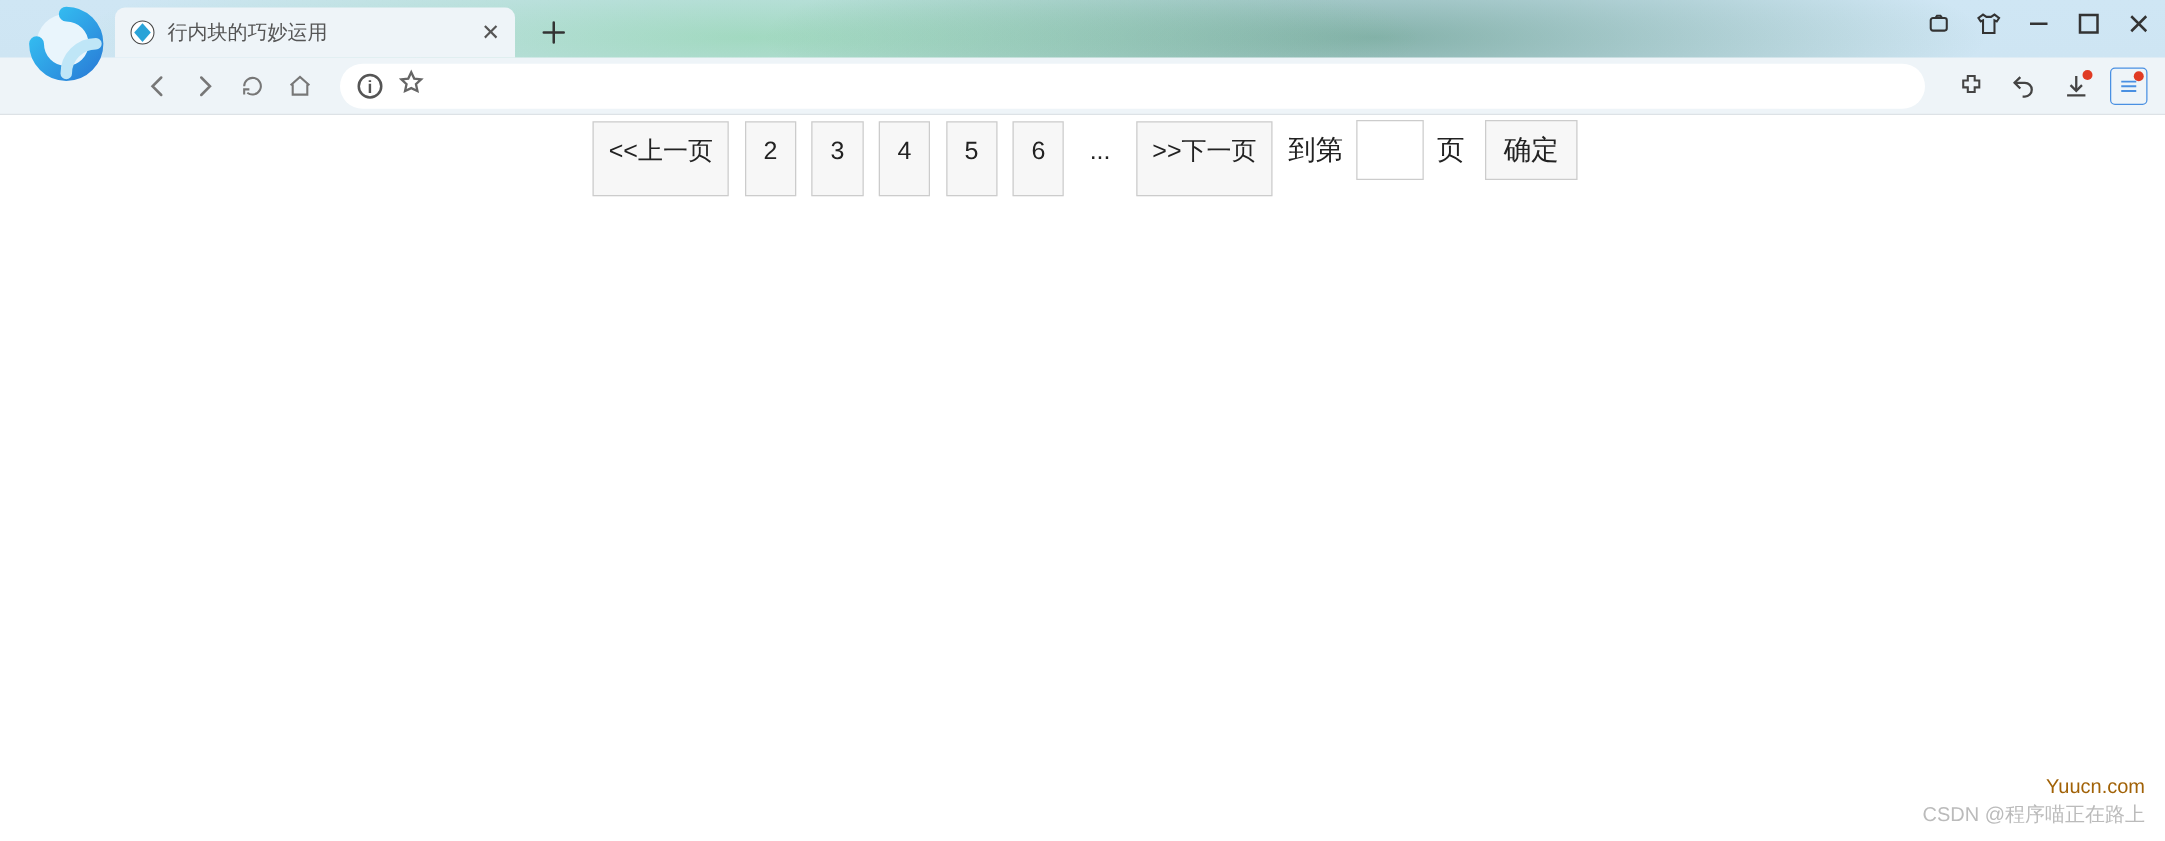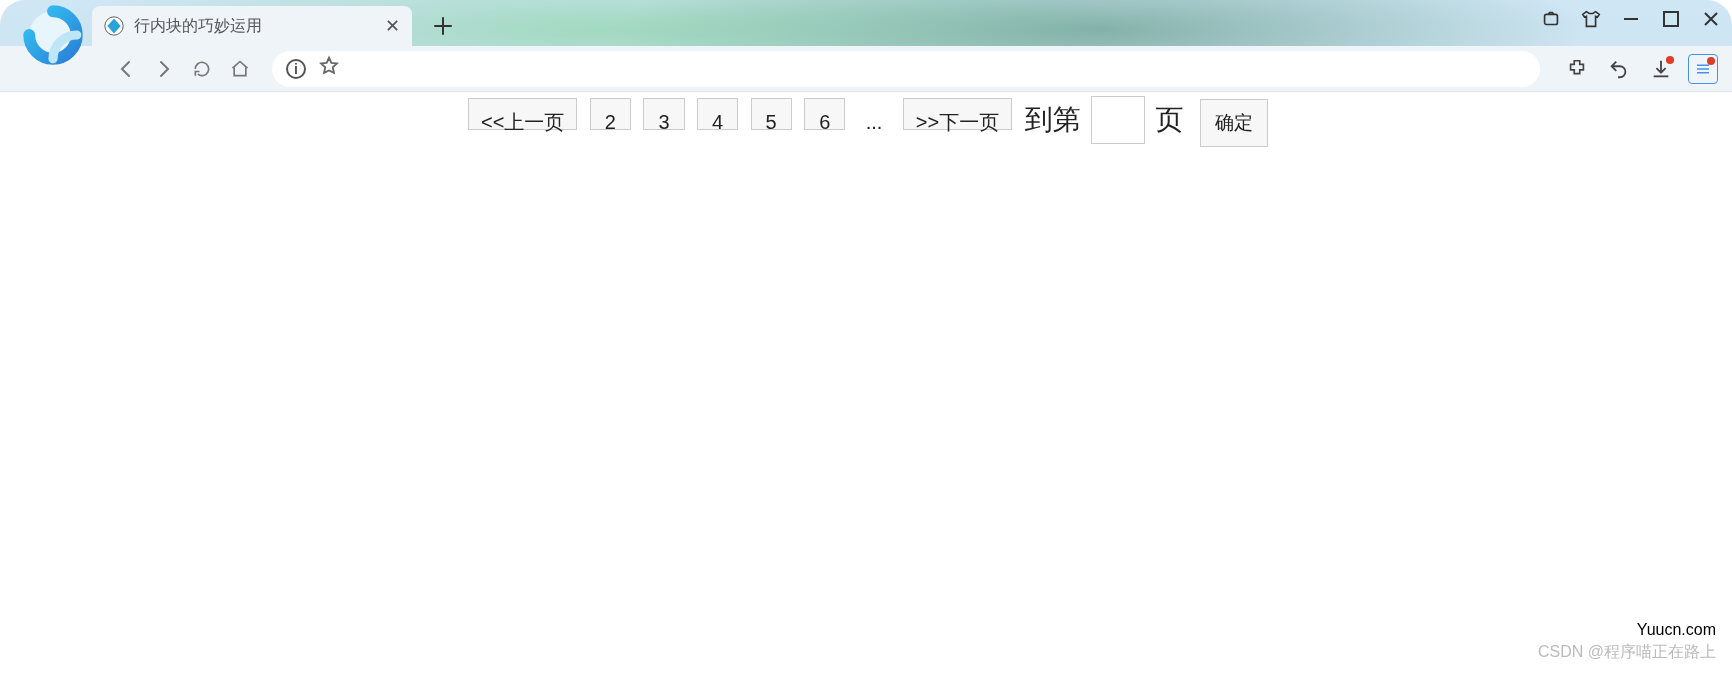--- a/index.html
+++ b/index.html
@@ -12,21 +12,20 @@
     position: relative;
   }
 
   
   .chrome {
     width: 100%;
     background:
       radial-gradient(900px 120px at 600px 30px, rgba(28,180,40,0.25), transparent 60%),
       radial-gradient(700px 110px at 1100px 30px, rgba(22,100,60,0.40), transparent 70%),
       linear-gradient(#cfe6f4, #cde4f2);
-    border-radius: 25px;
   }
 
   
   .tabstrip {
     height: 46px;
     display: flex;
     align-items: flex-end;
     padding-left: 92px;
     position: relative;
   }
@@ -123,21 +122,21 @@
     width:8px; height:8px; background:#e03b24; border-radius:50%;
   }
 
   
   .page-content {
     text-align: center;
     padding-top: 4px;
   }
   .box {
     display: inline-block;
-    min-width: 40px; height: 32px;
+    min-width: 40px; height: 60px;
     line-height: 46px;
     border: 1px solid #ccc;
     background: #f7f7f7;
     font-size: 20px;
     color: #222;
     padding: 0 14px;
     margin: 0 4px;
     cursor: pointer;
   }
   .box.wide { padding: 0 12px; }
@@ -145,49 +144,49 @@
     display: inline-block;
     min-width: 40px; height: 48px;
     line-height: 46px;
     font-size: 20px;
     color: #222;
     padding: 0 12px;
   }
   .label-txt {
     display: inline-block;
     height: 48px; line-height: 48px;
-    font-size: 28px; color:#222;
+    font-size: 22px; color:#222;
     margin: 0 4px;
   }
   .page-input {
     display: inline-block;
     width: 54px; height: 48px;
     border: 1px solid #ccc;
     background: #fff;
     vertical-align: top;
     margin: 0 2px;
     font-size: 18px;
     text-align: center;
   }
   .confirm-btn {
     display: inline-block;
     height: 48px;
     border: 1px solid #ccc;
     background: #f7f7f7;
-    font-size: 19px;
+    font-size: 22px;
     color: #222;
     padding: 4px 14px;
     margin-left: 8px;
     cursor: pointer;
   }
 
   
   .wm1 {
     position: absolute; right: 16px; bottom: 34px;
-    color: #000000; font-size: 16px; font-family: Arial;
+    color: #a16207; font-size: 16px; font-family: Arial;
   }
   .wm2 {
     position: absolute; right: 16px; bottom: 10px;
     color: #bbb; font-size: 16px; text-align: right;
   }
 </style>
 </head>
 <body>
 
 <div class="chrome">

